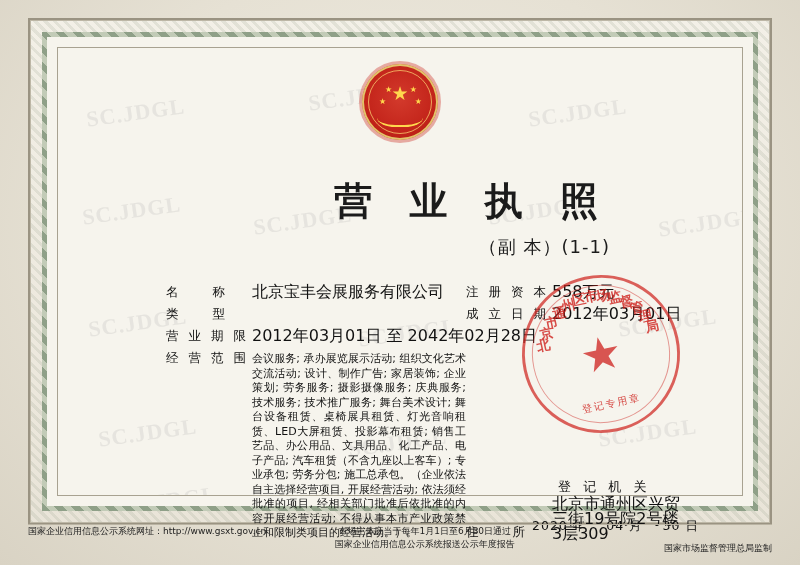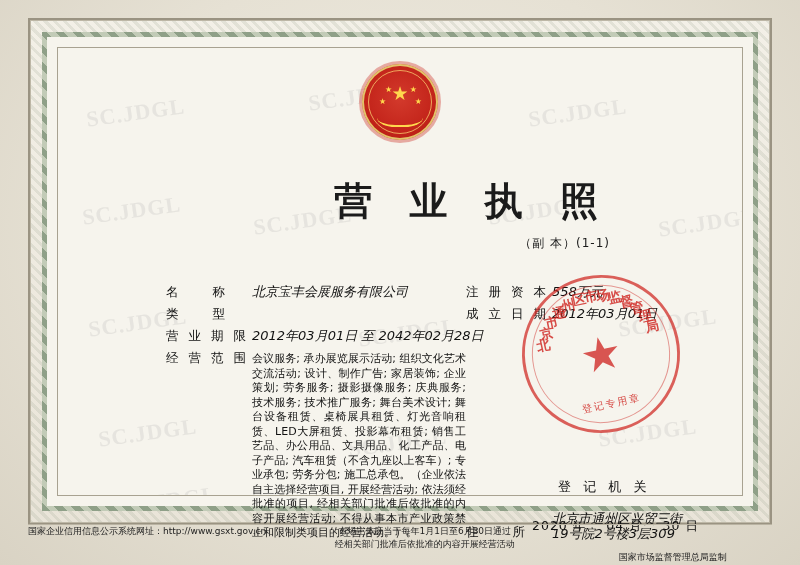--- a/index.html
+++ b/index.html
@@ -75,21 +75,21 @@
   .title{
     position:absolute;left:50%;top:128px;transform:translateX(-50%);
     text-align:right;width:420px;
   }
   .title .main{
     font-family:"DejaVu Sans","Liberation Sans",sans-serif;
     font-size:38px;font-weight:bold;letter-spacing:12px;color:#1b1b1b;
     text-indent:12px;
   }
   .title .sub{
-    margin-top:8px;font-size:12px;color:#1b1b1b;letter-spacing:1px;
+    margin-top:8px;font-size:18px;color:#1b1b1b;letter-spacing:1px;
   }
   
   .code-block{
     position:absolute;left:108px;top:146px;width:220px;text-align:left;
   }
   .code-block .label{font-size:12.5px;letter-spacing:2px;color:#1b1b1b;}
   .code-block .val{margin-top:10px;font-size:12px;color:#1b1b1b;letter-spacing:.5px;}
   
   .qr-wrap{position:absolute;right:76px;top:140px;width:138px;}
   .qr-note{font-size:6.5px;line-height:1.45;color:#333;float:right;width:56px;}
@@ -115,21 +115,21 @@
   .qr .f3{left:3px;bottom:3px;}
   
   .fields{position:absolute;left:108px;top:236px;right:60px;}
   .row{display:flex;margin-bottom:5px;}
   .col-l{width:300px;display:flex;}
   .col-r{flex:1;display:flex;}
   .fl{
     width:86px;min-width:86px;font-size:12.5px;color:#111;
     letter-spacing:3px;
   }
-  .fv{font-size:13px;color:#111;line-height:15px;font-style:italic;}
+  .fv{font-size:16px;color:#111;line-height:15px;}
   .scope{
     margin-top:2px;width:300px;font-size:11px;line-height:14.5px;color:#111;
     text-align:justify;
   }
   .scope-row{display:flex;}
   
   .registrar{
     position:absolute;left:500px;top:430px;font-size:13px;letter-spacing:4px;color:#111;
   }
   .date-line{
@@ -162,21 +162,21 @@
     font-size:10px;color:rgba(206,32,28,.9);letter-spacing:2px;
   }
   
   .footer{
     position:absolute;left:28px;right:28px;bottom:6px;height:34px;
     display:flex;align-items:flex-start;justify-content:space-between;
     font-size:9px;color:#222;line-height:13px;padding-top:2px;
   }
   .footer .f-left{width:250px;}
   .footer .f-mid{width:300px;text-align:center;}
-  .footer .f-right{width:200px;text-align:center;padding-top:26px;}
+  .footer .f-right{width:200px;text-align:right;padding-top:17px;}
   .hr-foot{
     position:absolute;left:28px;right:28px;bottom:40px;border-top:1px solid #b9b3a2;
   }
 </style>
 </head>
 <body>
 
 <div class="page">
   <div class="frame-outer">
     <div class="frame-mid">
@@ -296,17 +296,17 @@
   </div>
 
   <div class="hr-foot"></div>
 
   <div class="footer">
     <div class="f-left">
       <span>国家企业信用信息公示系统网址：</span><span>http://www.gsxt.gov.cn</span>
     </div>
     <div class="f-mid">
       <div>市场主体应当于每年1月1日至6月30日通过</div>
-      <div>经相关部门批准后依批准的内容开展经营活动</div>
+      <div>国家企业信用信息公示系统报送公示年度报告</div>
     </div>
     <div class="f-right">国家市场监督管理总局监制</div>
   </div>
 </div>
 
 </body></html>

